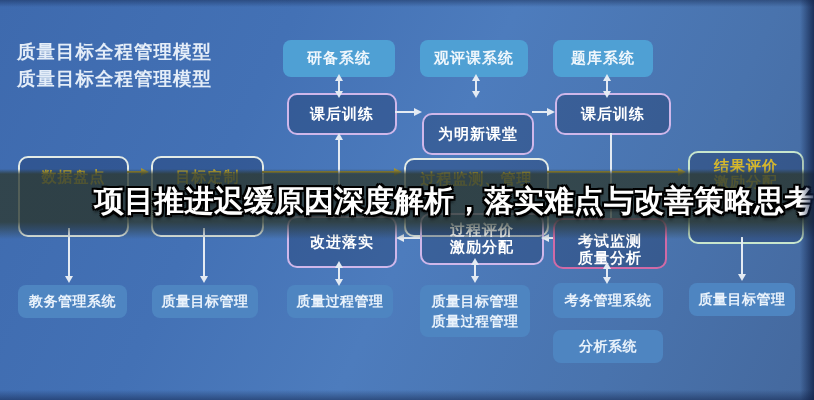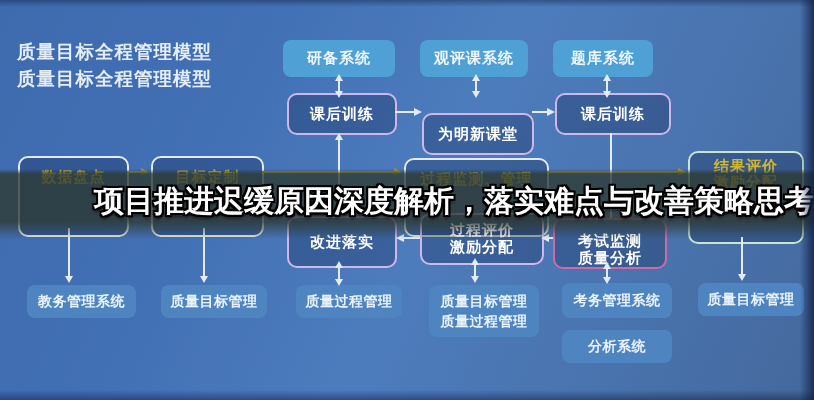--- a/index.html
+++ b/index.html
@@ -10,21 +10,21 @@
     background:linear-gradient(to right,rgba(18,35,72,0),rgba(16,32,70,0.8));}
   .edge-top{position:absolute;left:0;top:0;width:100%;height:7px;
     background:linear-gradient(to bottom,rgba(18,35,72,0.45),rgba(18,35,72,0));}
   .edge-bottom{position:absolute;left:0;bottom:0;width:100%;height:10px;
     background:linear-gradient(to top,rgba(16,32,70,0.5),rgba(18,35,72,0));}
   .title{position:absolute;left:17px;top:38px;color:#e4edf8;font-size:18.5px;
     font-weight:bold;line-height:27px;letter-spacing:1px;text-align:center;}
   .box{position:absolute;display:flex;flex-direction:column;align-items:center;
     justify-content:center;border-radius:8px;font-weight:bold;text-align:center;}
   .sys-top{background:#4fa0d4;color:#eef6fc;font-size:15px;letter-spacing:1px;}
-  .sys-bot{background:#4e85c1;color:#e9f2fb;font-size:14px;letter-spacing:0.5px;margin-left:9px;}
+  .sys-bot{background:#4e85c1;color:#e9f2fb;font-size:14px;letter-spacing:0.5px;}
   .outline{background:rgba(16,38,80,0.3);border:2px solid #cfb7ea;border-radius:10px;
     color:#fff;font-size:15px;letter-spacing:1px;line-height:17px;}
   .goldtext{color:#d5b72d;justify-content:flex-start;padding-top:11px;line-height:16px;}
   .b-white{border-color:#e3ebe6;}
   .b-green{border-color:#c8e6cd;}
   .b-pink{border-color:#d06aa6;justify-content:flex-end;}
   .hline,.vline,.tri{position:absolute;}
   .hline{height:2px;background:#e4ebf3;}
   .vline{width:2px;background:#e4ebf3;}
   .gold{background:#a89430;}

